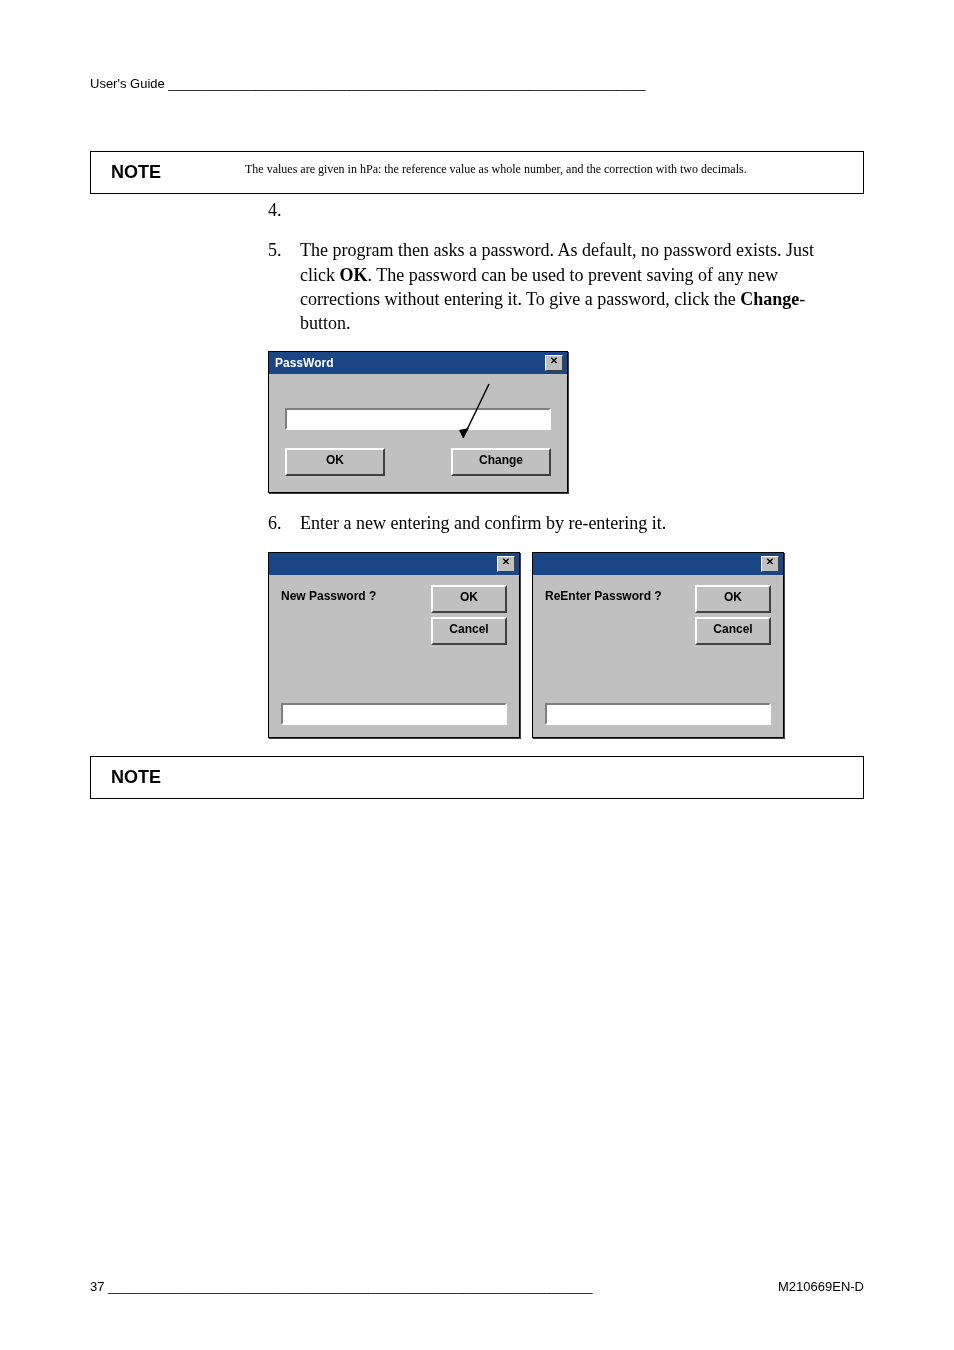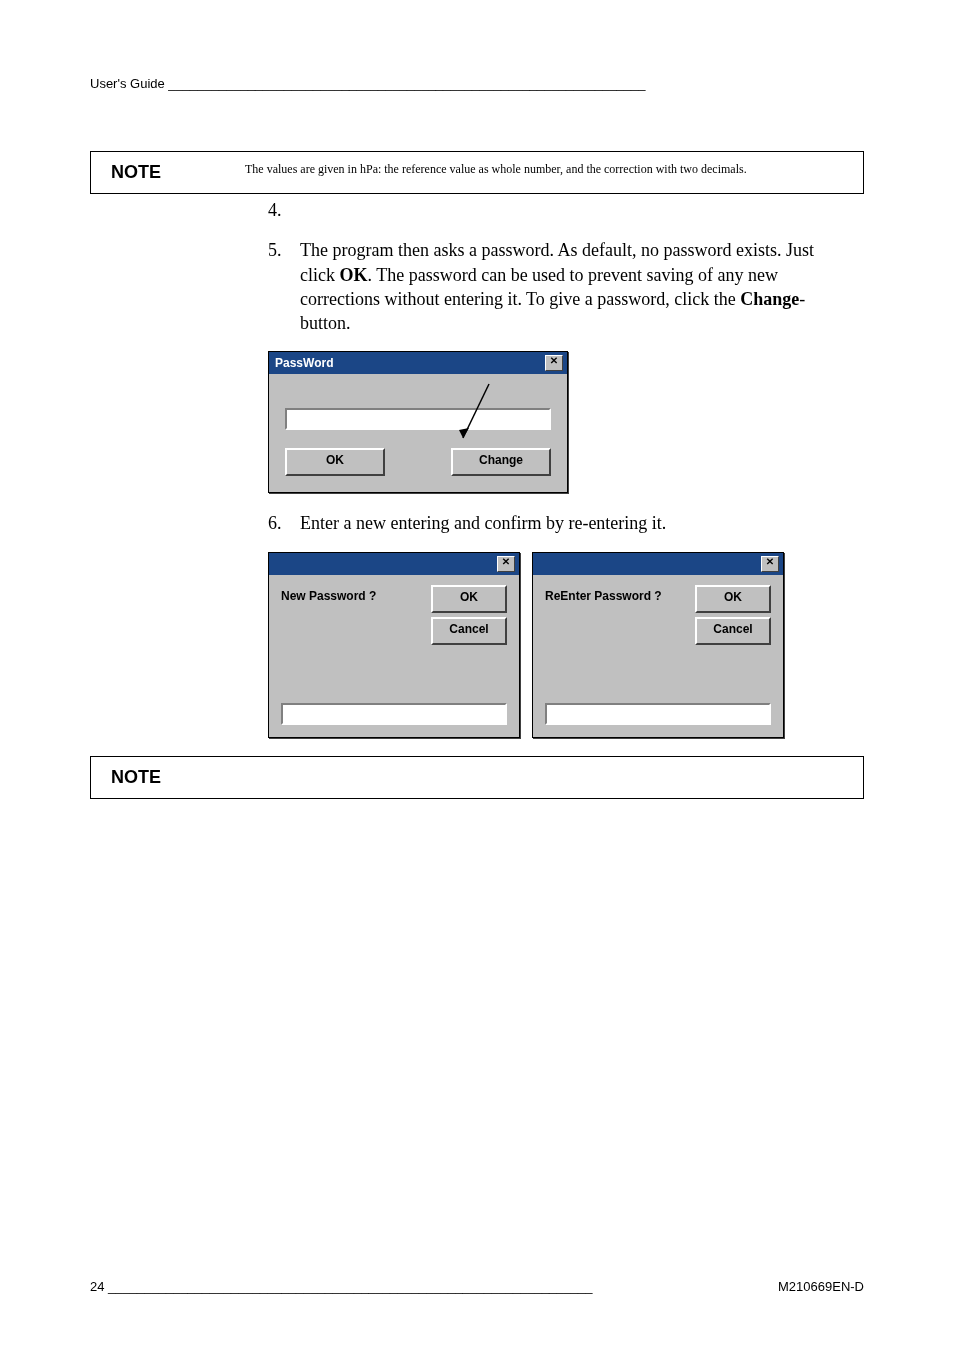--- a/index.html
+++ b/index.html
@@ -283,17 +283,17 @@
   </div>
 
   <div class="note-box">
     <div class="note-label">NOTE</div>
   </div>
 
 </div>
 
 <div class="footer">
   <span>
-    <span>24</span>
+    <span>37</span>
     <span class="rule">___________________________________________________________________</span>
   </span>
   <span>M210669EN-D</span>
 </div>
 
 </body></html>

